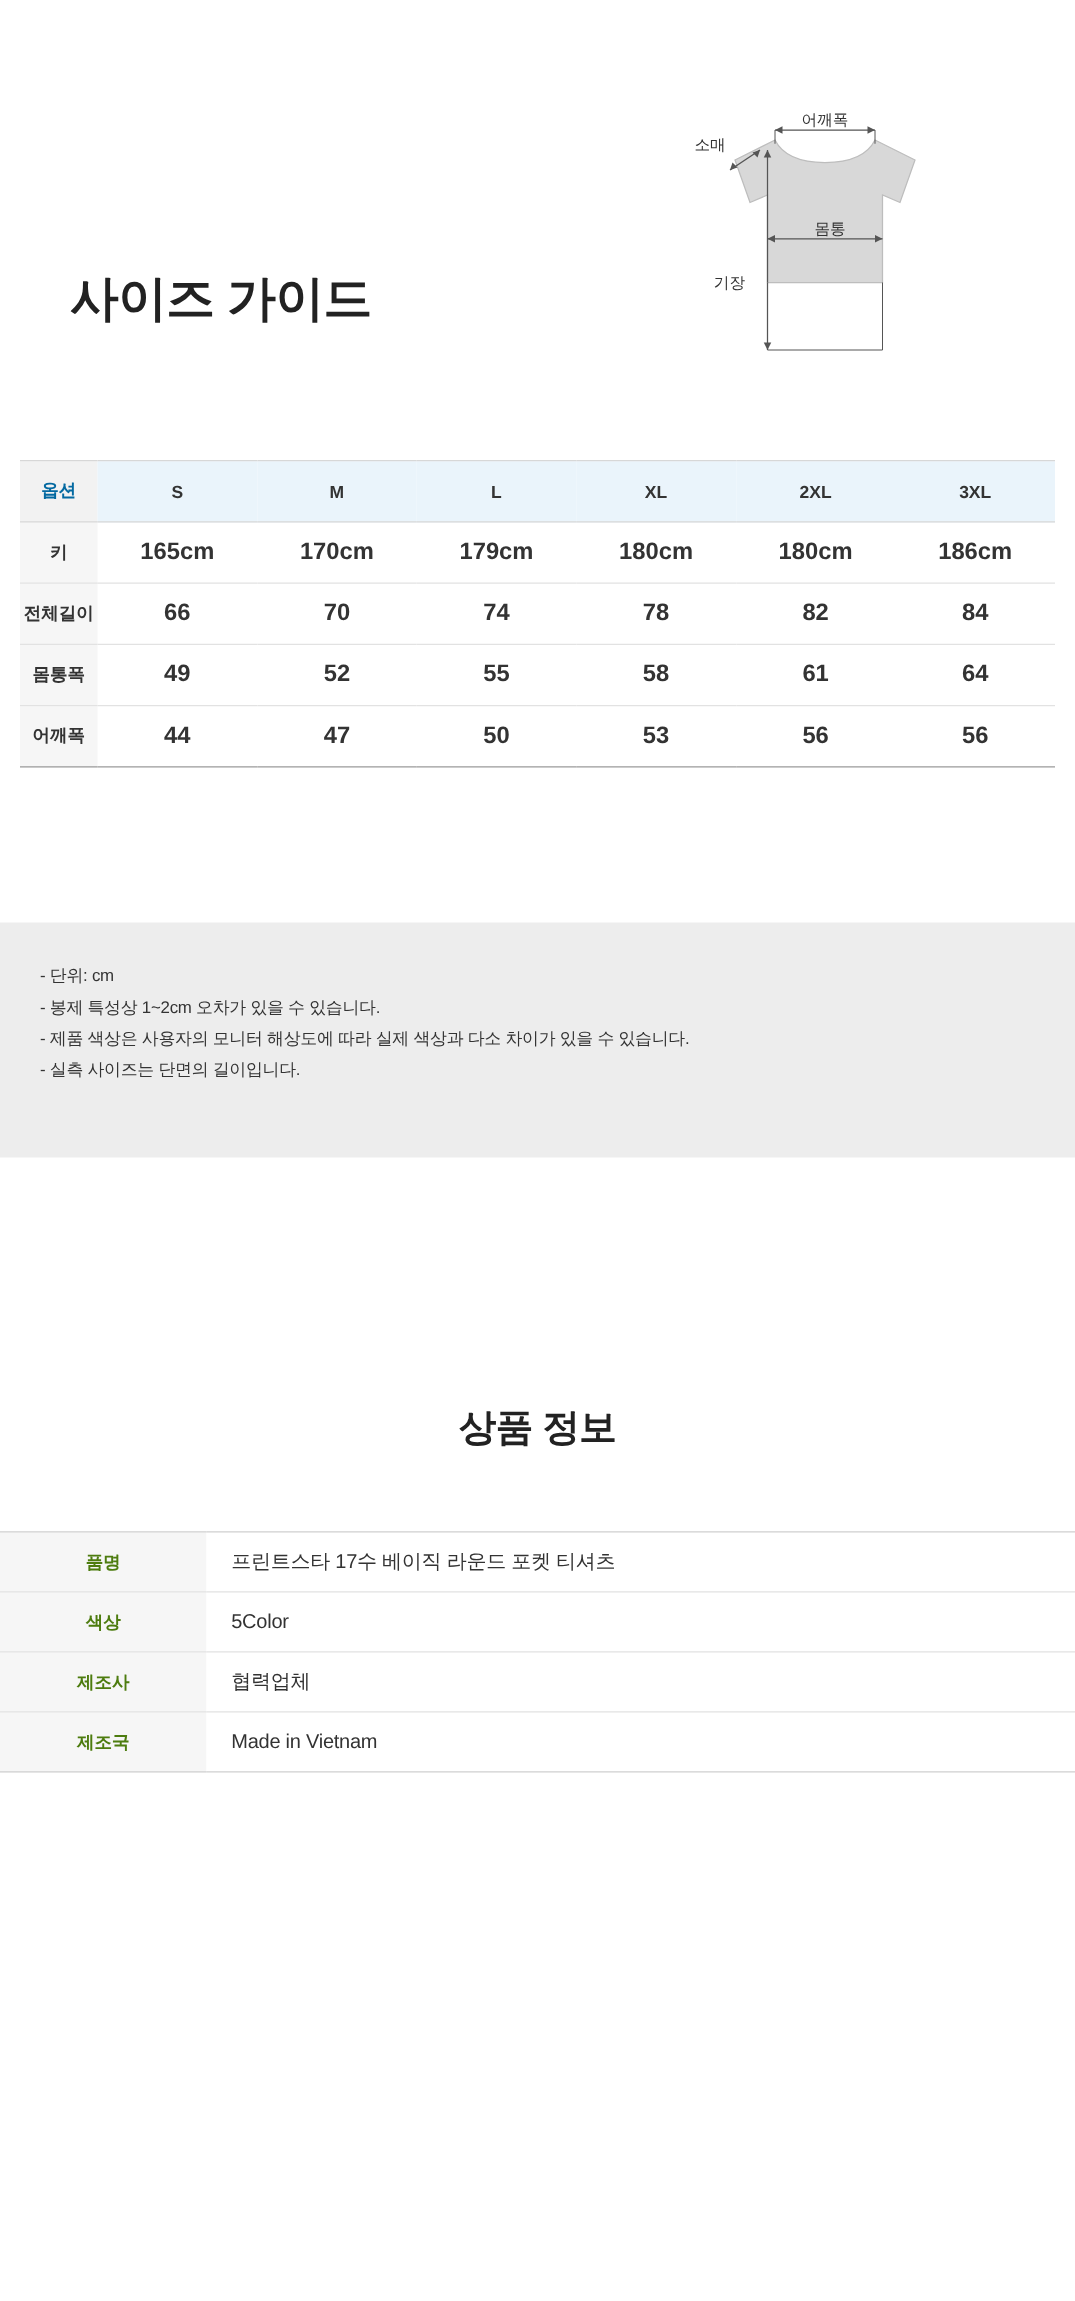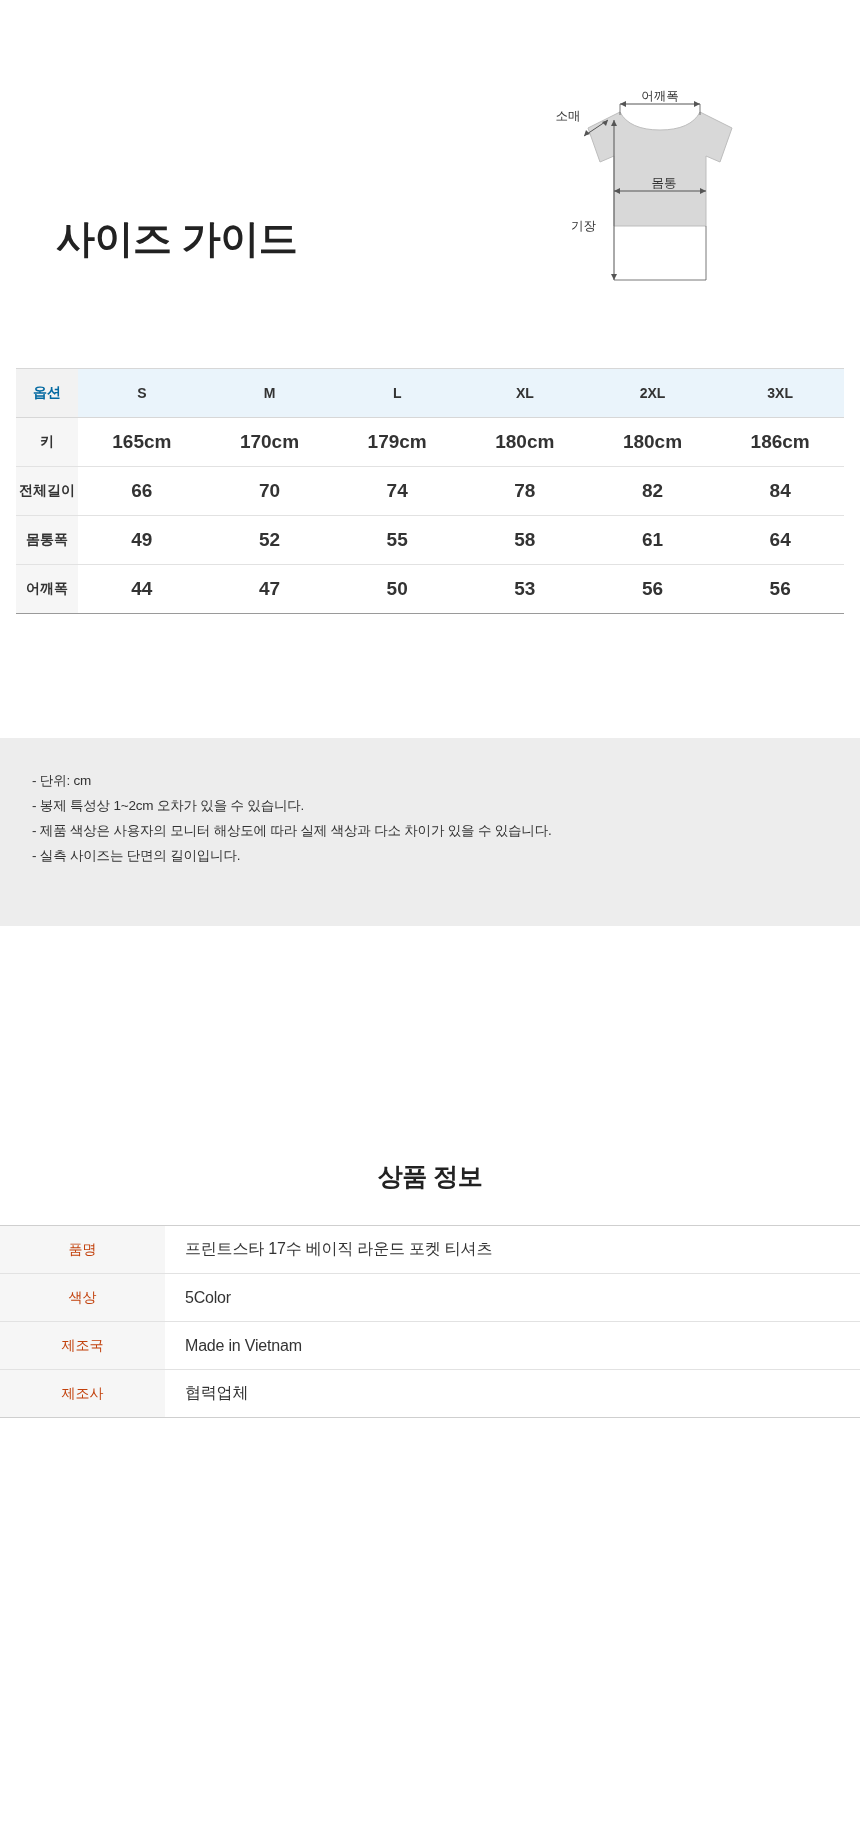--- a/index.html
+++ b/index.html
@@ -104,24 +104,24 @@
     font-size: 13.5px;
     line-height: 25px;
     color: #333333;
     letter-spacing: -0.2px;
   }
 
   
   .product-info-title {
     position: absolute;
     left: 0;
-    top: 1160px;
+    top: 1122px;
     width: 860px;
     text-align: center;
-    font-size: 25px;
+    font-size: 30px;
     font-weight: bold;
     color: #222222;
     letter-spacing: -0.5px;
   }
 
   .info-table-wrap {
     position: absolute;
     left: 0px;
     top: 1225px;
     width: 860px;
@@ -133,22 +133,22 @@
   }
   table.info-table tr:first-child th,
   table.info-table tr:first-child td {
     border-top: 1px solid #cfcfcf;
   }
   table.info-table th {
     width: 165px;
     height: 48px;
     background: #f6f6f6;
     font-size: 14px;
-    font-weight: normal;
-    color: #c2410c;
+    font-weight: bold;
+    color: #4d7c0f;
     text-align: center;
     border-bottom: 1px solid #e2e2e2;
   }
   table.info-table td {
     height: 48px;
     font-size: 16px;
     color: #333333;
     text-align: left;
     padding-left: 20px;
     border-bottom: 1px solid #e2e2e2;
@@ -286,22 +286,22 @@
     <tbody>
       <tr>
         <th>품명</th>
         <td>프린트스타 17수 베이직 라운드 포켓  티셔츠</td>
       </tr>
       <tr>
         <th>색상</th>
         <td>5Color</td>
       </tr>
       <tr>
+        <th>제조사</th>
+        <td>협력업체</td>
+      </tr>
+      <tr>
         <th>제조국</th>
         <td>Made in Vietnam</td>
-      </tr>
-      <tr>
-        <th>제조사</th>
-        <td>협력업체</td>
       </tr>
     </tbody>
   </table>
 </div>
 
 </body></html>

